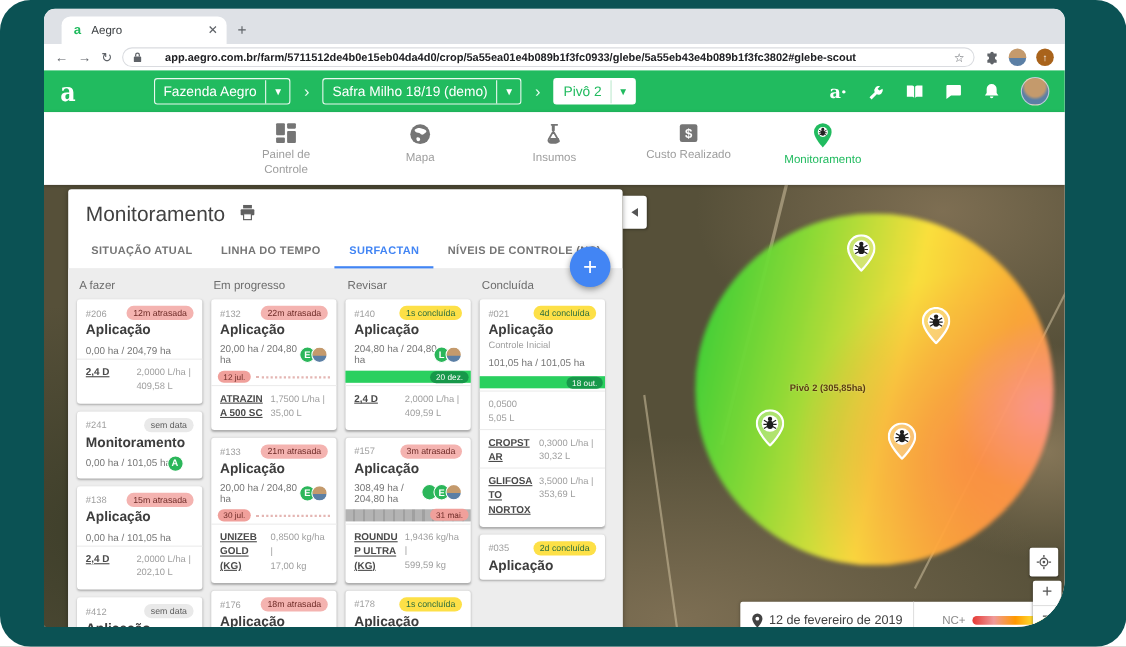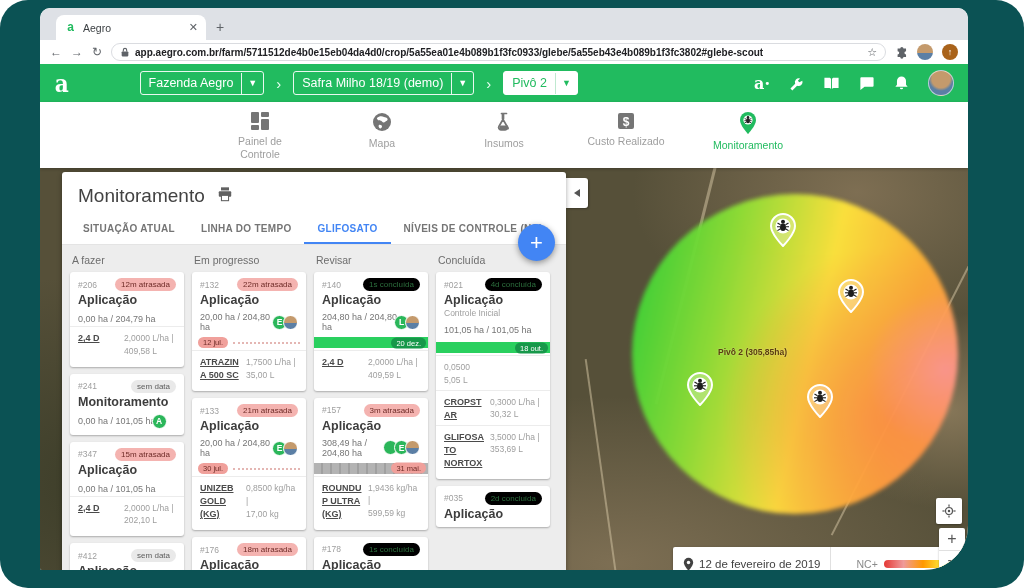--- a/index.html
+++ b/index.html
@@ -10,21 +10,21 @@
 
   
   .tabstrip { height:32px; background:#dee1e6; display:flex; align-items:flex-end; padding-left:16px; border-radius:10px 10px 0 0; }
   .tab { width:150px; height:25px; background:#fff; border-radius:8px 8px 0 0; display:flex; align-items:center; padding:0 8px; gap:6px; }
   .favicon { width:13px; height:13px; border-radius:3px; color:#21bb5f; font-weight:bold; font-size:12px; line-height:13px; text-align:center; }
   .tab-title { flex:1; font-size:10.5px; color:#3c4043; white-space:nowrap; overflow:hidden; }
   .tab-close { font-size:11px; color:#5f6368; cursor:pointer; }
   .newtab { font-size:14px; color:#5f6368; margin:0 0 5px 10px; cursor:pointer; }
   .urlrow { height:24px; background:#fff; display:flex; align-items:center; padding:0 10px; gap:9px; }
   .navglyph { font-size:12px; color:#5f6368; }
-  .omnibox { flex:1; height:18px; border:1px solid #dadce0; border-radius:10px; display:flex; align-items:center; padding:0 8px; gap:5px; overflow:hidden; }
+  .omnibox { flex:1; height:18px; border:1px solid #dadce0; border-radius:10px; display:flex; align-items:center; padding:0 8px; gap:20px; overflow:hidden; }
   .url { flex:1; font-size:10px; color:#202124; white-space:nowrap; overflow:hidden; text-overflow:ellipsis; }
   .url b { font-weight:bold; }
   .star { font-size:11px; color:#5f6368; }
   .chrome-avatar { width:16px; height:16px; border-radius:50%; background:linear-gradient(180deg,#c49a6c 55%,#5b7fa5 56%); }
   .update-btn { width:16px; height:16px; border-radius:50%; background:#a9631b; color:#fff; font-size:9px; line-height:16px; text-align:center; }
 
   
   .appbar { height:38px; background:#21bb5f; display:flex; align-items:center; padding:0 14px; gap:10px; }
   .logo { color:#fff; font-size:24px; font-weight:bold; font-family:"DejaVu Serif", serif; transform:scaleX(.9); margin-right:60px; }
   .crumb { display:flex; align-items:center; border:1.5px solid rgba(255,255,255,.9); border-radius:3px; color:#fff; font-size:12.5px; height:24px; }
@@ -94,21 +94,21 @@
   
   .board { flex:1; background:#ededed; display:flex; gap:8px; padding:7px 8px; overflow:hidden; }
   .bcol { flex:0 0 114px; display:flex; flex-direction:column; }
   .bcol-head { font-size:10.5px; color:#6d6d6d; padding:2px 2px 6px; }
   .card { background:#fff; border-radius:3px; box-shadow:0 1px 2px rgba(0,0,0,.28); padding:6px 8px; margin-bottom:7px; cursor:pointer; }
   .card-top { display:flex; justify-content:space-between; align-items:center; }
   .card-id { font-size:8.5px; color:#9e9e9e; }
   .badge { font-size:8px; padding:2px 6px; border-radius:8px; white-space:nowrap; }
   .badge-late { background:#f4b3b0; color:#6e2b27; }
   .badge-nodate { background:#e9e9e9; color:#5c5c5c; }
-  .badge-done { background:#000000; color:#2c6e3d; }
+  .badge-done { background:#fde047; color:#2c6e3d; }
   .card-title { font-size:12.5px; font-weight:bold; color:#3d3d3d; margin-top:2px; }
   .card-subtitle { font-size:8.5px; color:#9e9e9e; margin-top:1px; }
   .area-row { display:flex; justify-content:flex-start; align-items:center; margin-top:5px; min-height:14px; }
   .area { font-size:9px; color:#757575; }
   .people { display:flex; }
   .pcircle { width:15px; height:15px; border-radius:50%; margin-left:-4px; border:1px solid #fff; }
   .p-letter { background:#2bb65a; color:#fff; font-size:8.5px; font-weight:bold; display:flex; align-items:center; justify-content:center; }
   .p-dot { background:#2bb65a; }
   .p-photo { background:linear-gradient(180deg,#c49a6c 55%,#5b7fa5 56%); }
   .bar { position:relative; height:11px; margin:5px -8px 2px; background:#f2f2f2; }
@@ -350,21 +350,21 @@
           <span class="panel-title">Monitoramento</span>
           <svg width="16" height="16" viewBox="0 0 18 18">
               <rect x="4.5" y="1.5" width="9" height="3.5" fill="#616161"></rect>
               <rect x="2" y="6" width="14" height="6" rx="1" fill="#616161"></rect>
               <rect x="5" y="10.5" width="8" height="6" fill="#fff" stroke="#616161" stroke-width="1.2"></rect>
             </svg>
         </div>
         <div class="tabsrow">
           <span class="ptab">SITUAÇÃO ATUAL</span>
           <span class="ptab">LINHA DO TEMPO</span>
-          <span class="ptab active">GLIFOSATO</span>
+          <span class="ptab active">SURFACTAN</span>
           <span class="ptab">NÍVEIS DE CONTROLE (NC)</span>
         </div>
         <div class="fab">+</div>
         <div class="board" id="board">
             <div class="bcol">
               <div class="bcol-head">A fazer</div>
               <div class="card">
                 <div class="card-top">
                   <span class="card-id">#206</span>
                   <span class="badge badge-late">12m atrasada</span>
@@ -389,21 +389,21 @@
                 <div class="card-title">Monitoramento</div>
                 <div class="area-row">
                   <span class="area">0,00 ha / 101,05 ha</span>
                   <span class="people">
                     <span class="pcircle p-letter">A</span>
                   </span>
                 </div>
               </div>
               <div class="card">
                 <div class="card-top">
-                  <span class="card-id">#347</span>
+                  <span class="card-id">#138</span>
                   <span class="badge badge-late">15m atrasada</span>
                 </div>
                 <div class="card-title">Aplicação</div>
                 <div class="area-row">
                   <span class="area">0,00 ha / 101,05 ha</span>
                 </div>
                 <div class="item">
                   <span class="item-name">2,4 D</span>
                   <span class="item-val">
                     <div>2,0000 L/ha |</div>

